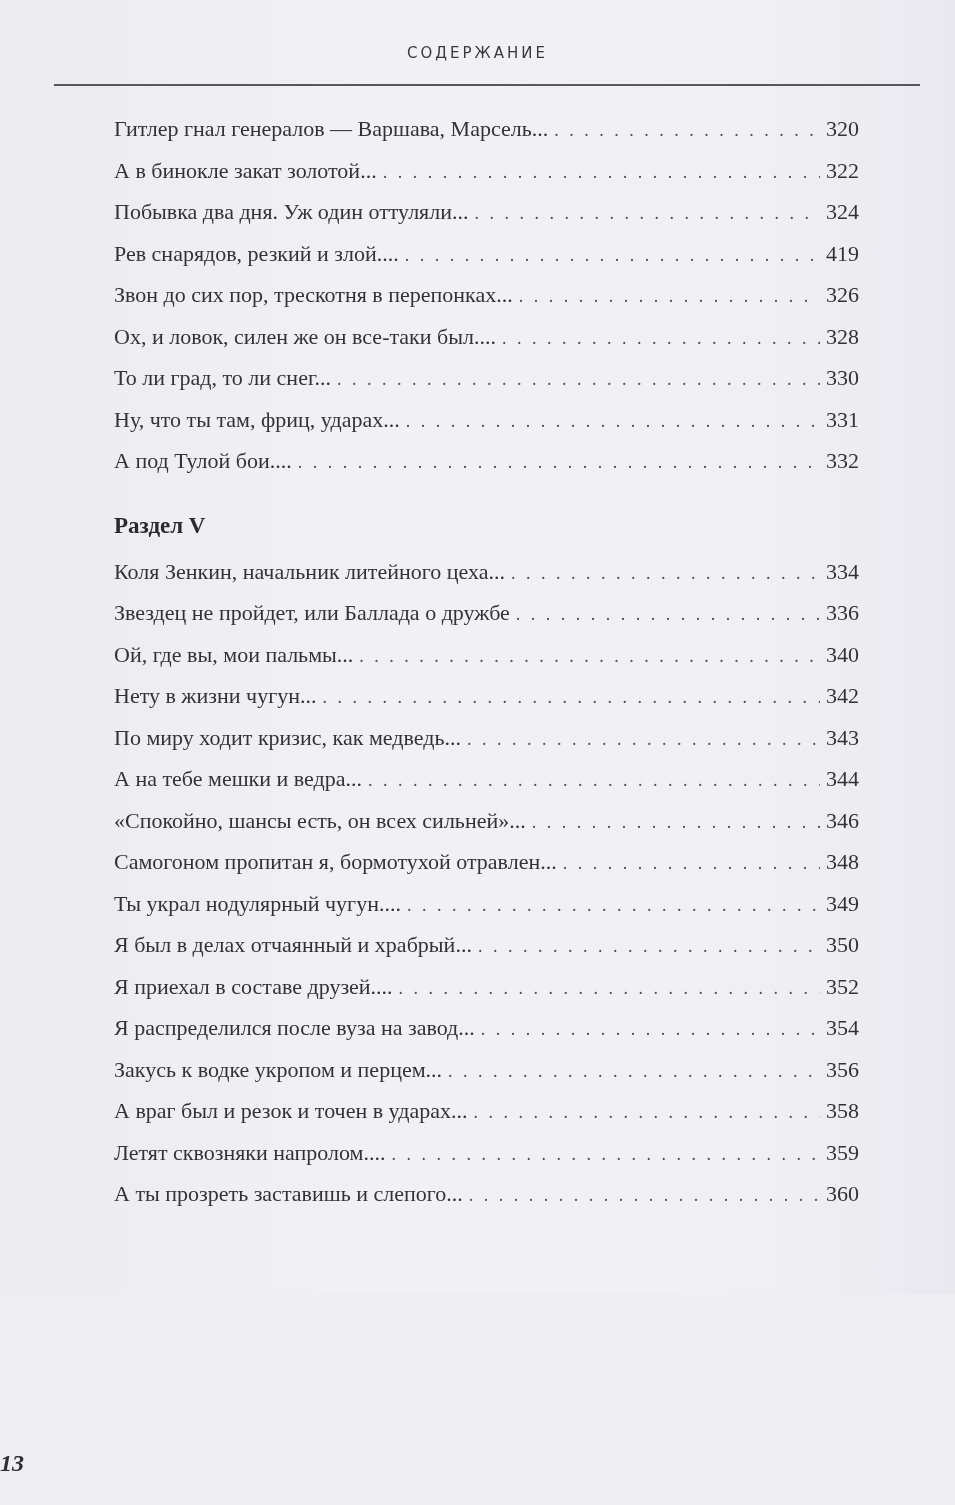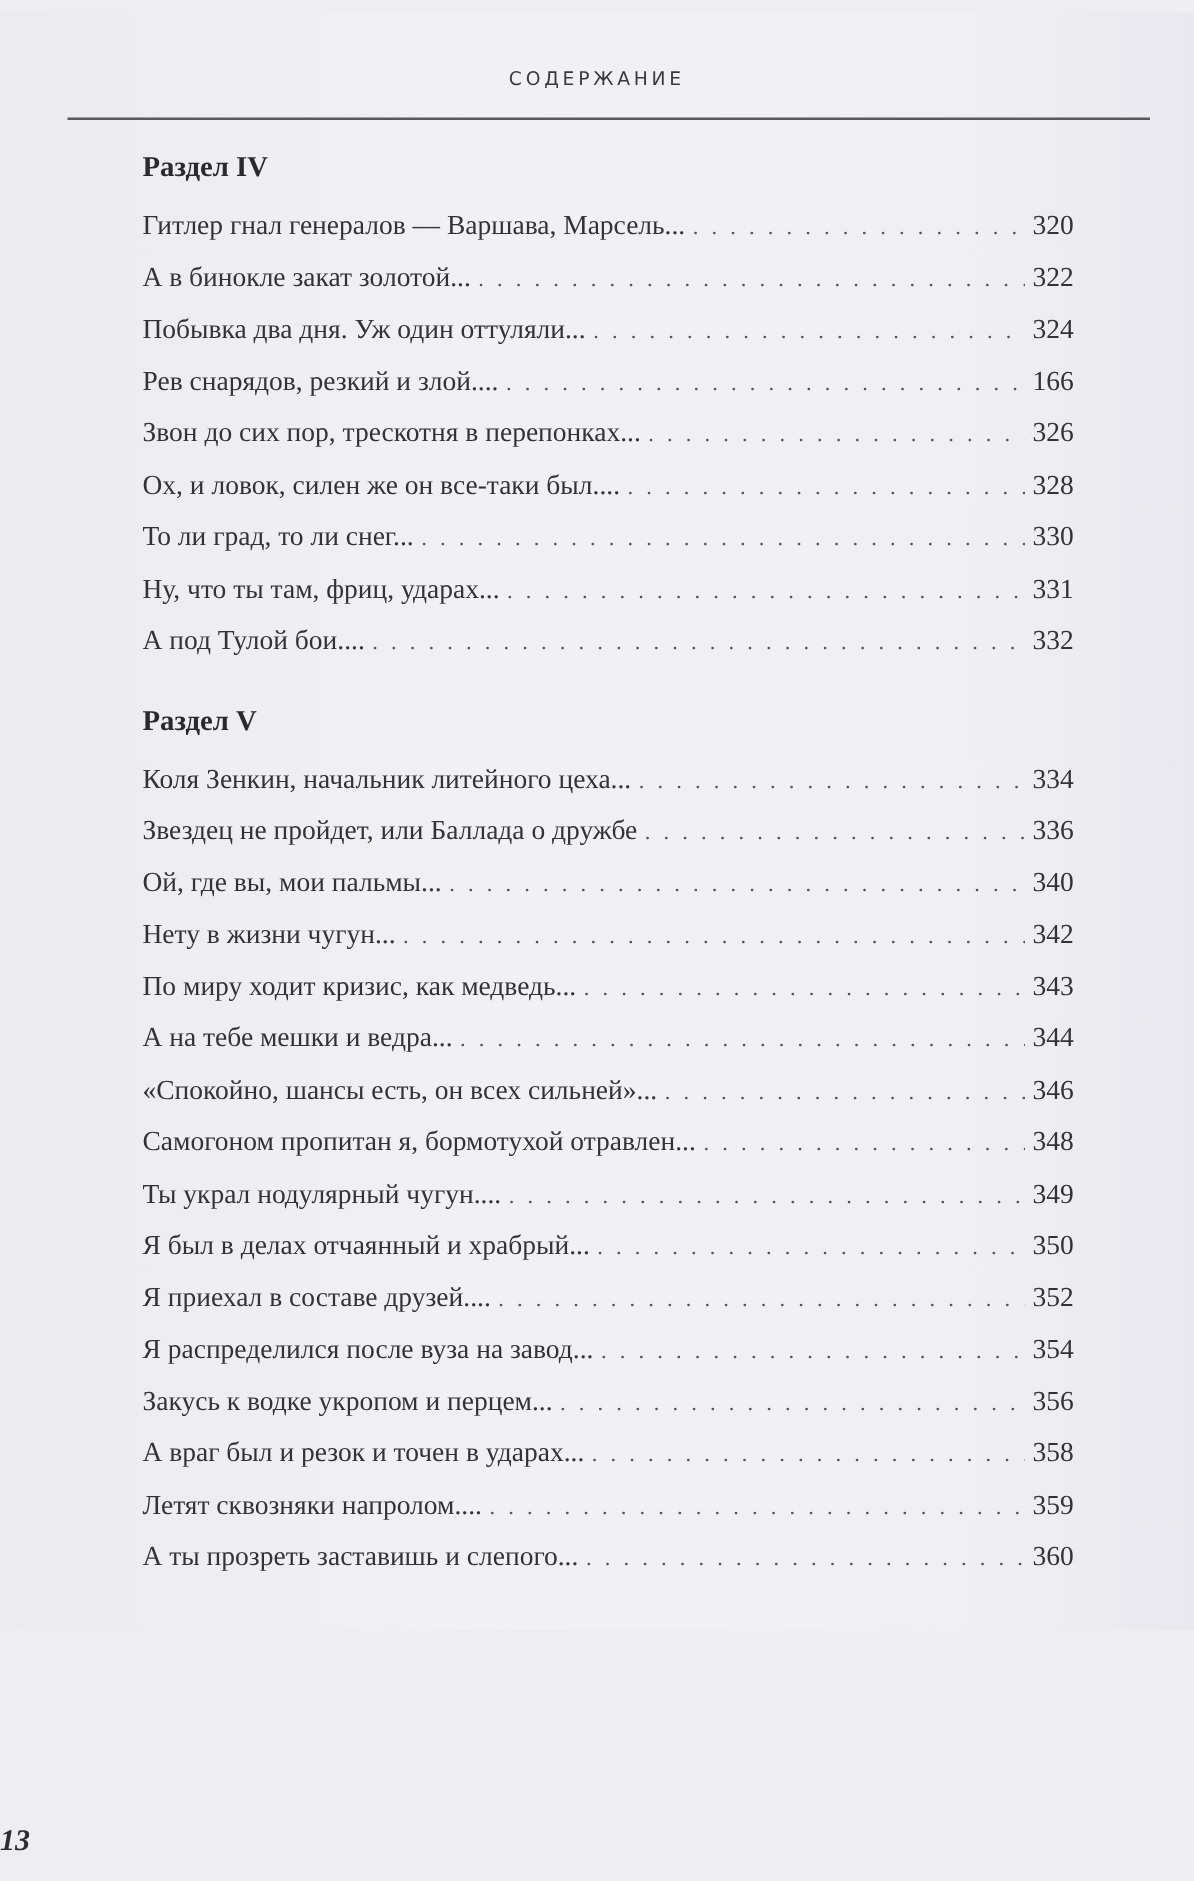--- a/index.html
+++ b/index.html
@@ -10,21 +10,21 @@
       width: 955px;
       height: 1505px;
       background: #eeeef2;
       position: relative;
       overflow: hidden;
       font-family: "Liberation Serif", "DejaVu Serif", serif;
       color: #2a2a2e;
     }
     .page {
       position: absolute;
-      left: 0; top: 10px;
+      left: 0; top: 0;
       width: 955px; height: 1294px;
       background: linear-gradient(90deg, #ececf0 0%, #f1f1f5 40%, #f0f0f4 80%, #e8e8ee 100%);
     }
     .running-head {
       position: absolute;
       top: 44px;
       left: 0;
       width: 955px;
       text-align: center;
       font-family: "DejaVu Sans", "Liberation Sans", sans-serif;
@@ -101,40 +101,39 @@
 </head>
 <body>
 
 <div class="page">
   <div class="running-head">СОДЕРЖАНИЕ</div>
   <div class="head-rule"></div>
 
   <div class="toc">
 
     <div class="section">
-      <div class="section-title">Раздел IV</div>
       <div class="entry">
           <span class="entry-title">Гитлер гнал генералов — Варшава, Марсель...</span>
           <span class="leader"></span>
           <span class="entry-page">320</span>
         </div>
       <div class="entry">
           <span class="entry-title">А в бинокле закат золотой...</span>
           <span class="leader"></span>
           <span class="entry-page">322</span>
         </div>
       <div class="entry">
           <span class="entry-title">Побывка два дня. Уж один оттуляли...</span>
           <span class="leader"></span>
           <span class="entry-page">324</span>
         </div>
       <div class="entry">
           <span class="entry-title">Рев снарядов, резкий и злой....</span>
           <span class="leader"></span>
-          <span class="entry-page">166</span>
+          <span class="entry-page">419</span>
         </div>
       <div class="entry">
           <span class="entry-title">Звон до сих пор, трескотня в перепонках...</span>
           <span class="leader"></span>
           <span class="entry-page">326</span>
         </div>
       <div class="entry">
           <span class="entry-title">Ох, и ловок, силен же он все-таки был....</span>
           <span class="leader"></span>
           <span class="entry-page">328</span>

